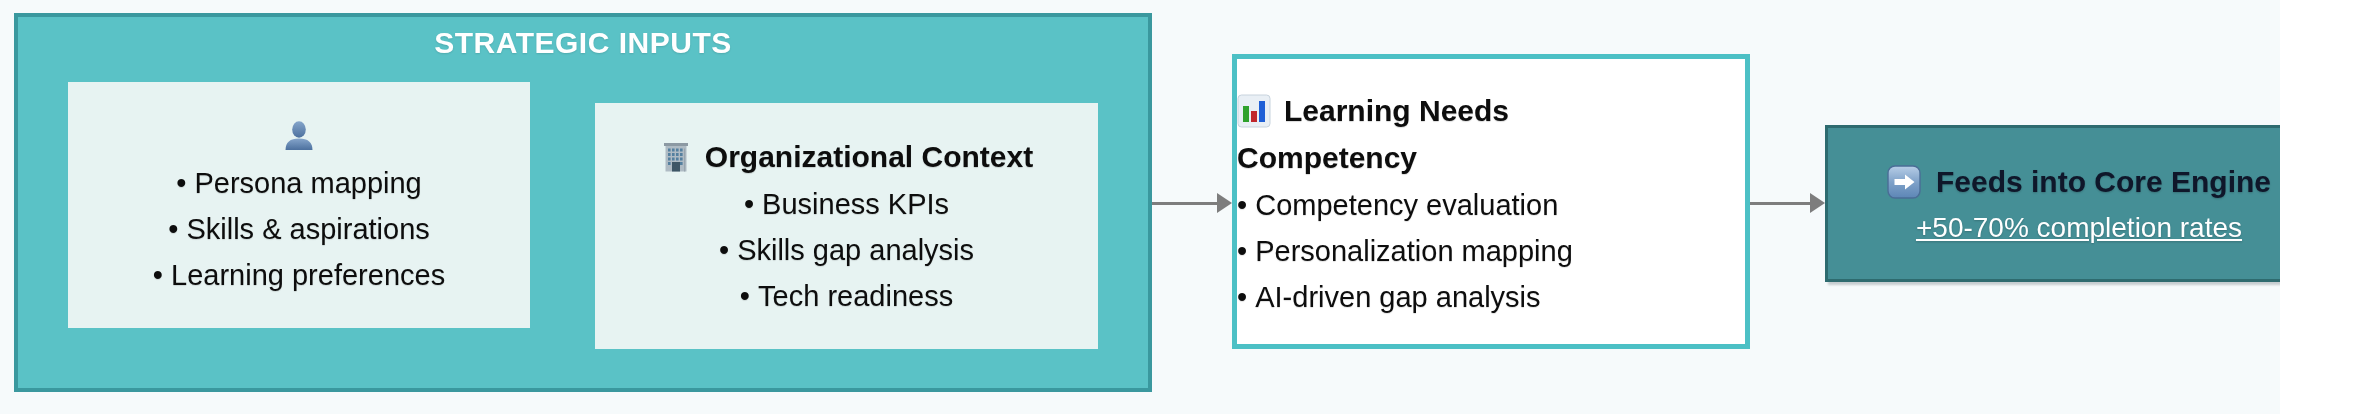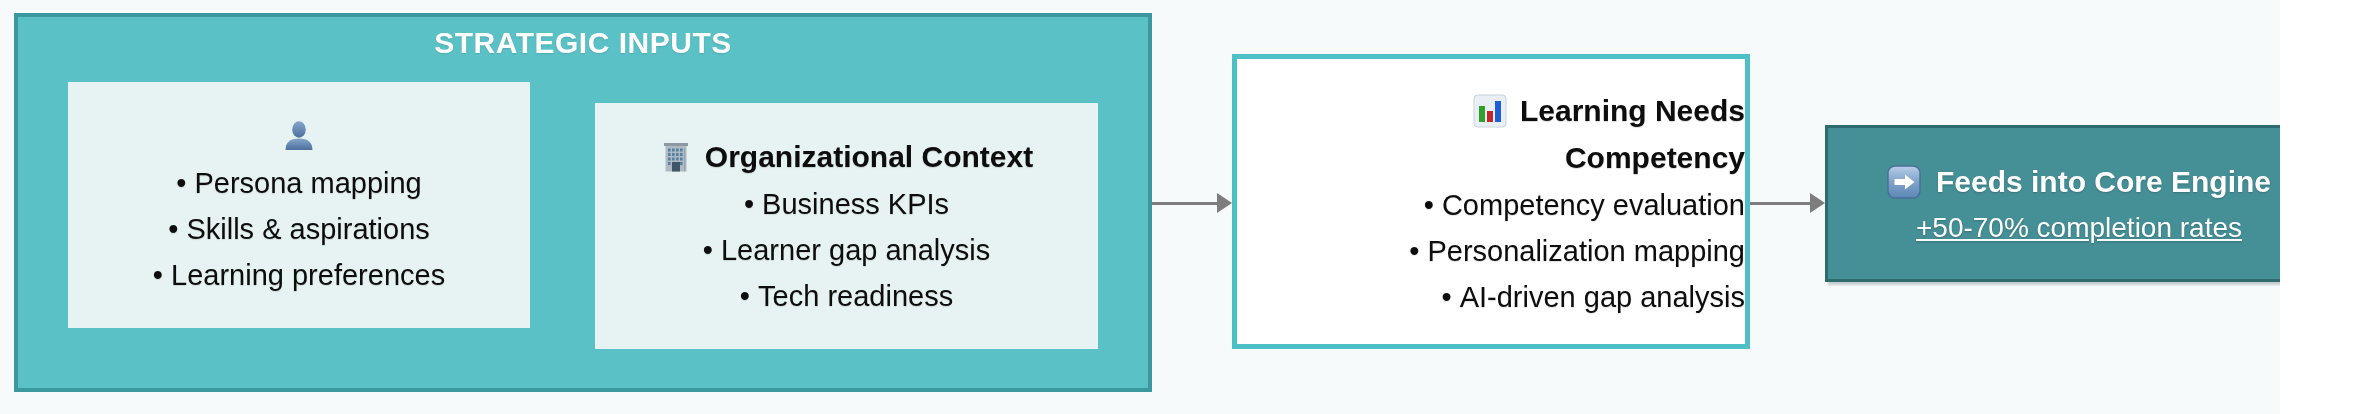--- a/index.html
+++ b/index.html
@@ -66,21 +66,21 @@
   
   .assessment-box {
     position: absolute;
     left: 1232px; top: 54px;
     width: 518px; height: 295px;
     background: #ffffff;
     border: 5px solid #4CC0C5;
     display: flex;
     flex-direction: column;
     justify-content: center;
-    align-items: flex-end;
+    align-items: flex-start;
     text-align: center;
     padding-top: 4px;
   }
   .assessment-title-row {
     display: flex;
     align-items: center;
     gap: 13px;
     height: 47px;
     font-size: 30px;
     font-weight: 700;
@@ -109,21 +109,21 @@
     align-items: center;
     text-align: center;
   }
   .engine-title {
     display: flex;
     align-items: center;
     gap: 15px;
     height: 48px;
     font-size: 30px;
     font-weight: 700;
-    color: #ffffff;
+    color: #0f172a;
     text-shadow: 0 1px 2px rgba(0,0,0,0.2);
   }
   .engine-subtitle {
     font-size: 28px;
     line-height: 44px;
     color: #ffffff;
     text-shadow: 0 1px 2px rgba(0,0,0,0.2);
     text-decoration: underline;
   }
 
@@ -199,21 +199,21 @@
               <rect x="8" y="21" width="2.6" height="3"></rect>
                 <rect x="20" y="21" width="2.6" height="3"></rect>
             </g>
             <rect x="12" y="21" width="8" height="9.5" fill="#3E5666"></rect>
             <rect x="24" y="7.5" width="1.2" height="23" fill="#98A5AE"></rect>
           </svg>
         </span>
         <span>Organizational Context</span>
       </div>
       <div class="bullet">Business KPIs</div>
-      <div class="bullet">Learner gap analysis</div>
+      <div class="bullet">Skills gap analysis</div>
       <div class="bullet">Tech readiness</div>
     </div>
   </section>
 
   <div class="arrow-line arrow-1-line"></div>
   <div class="arrow-head arrow-1-head"></div>
 
   <section class="assessment-box">
     <div class="assessment-title-row">
       <span class="icon">

